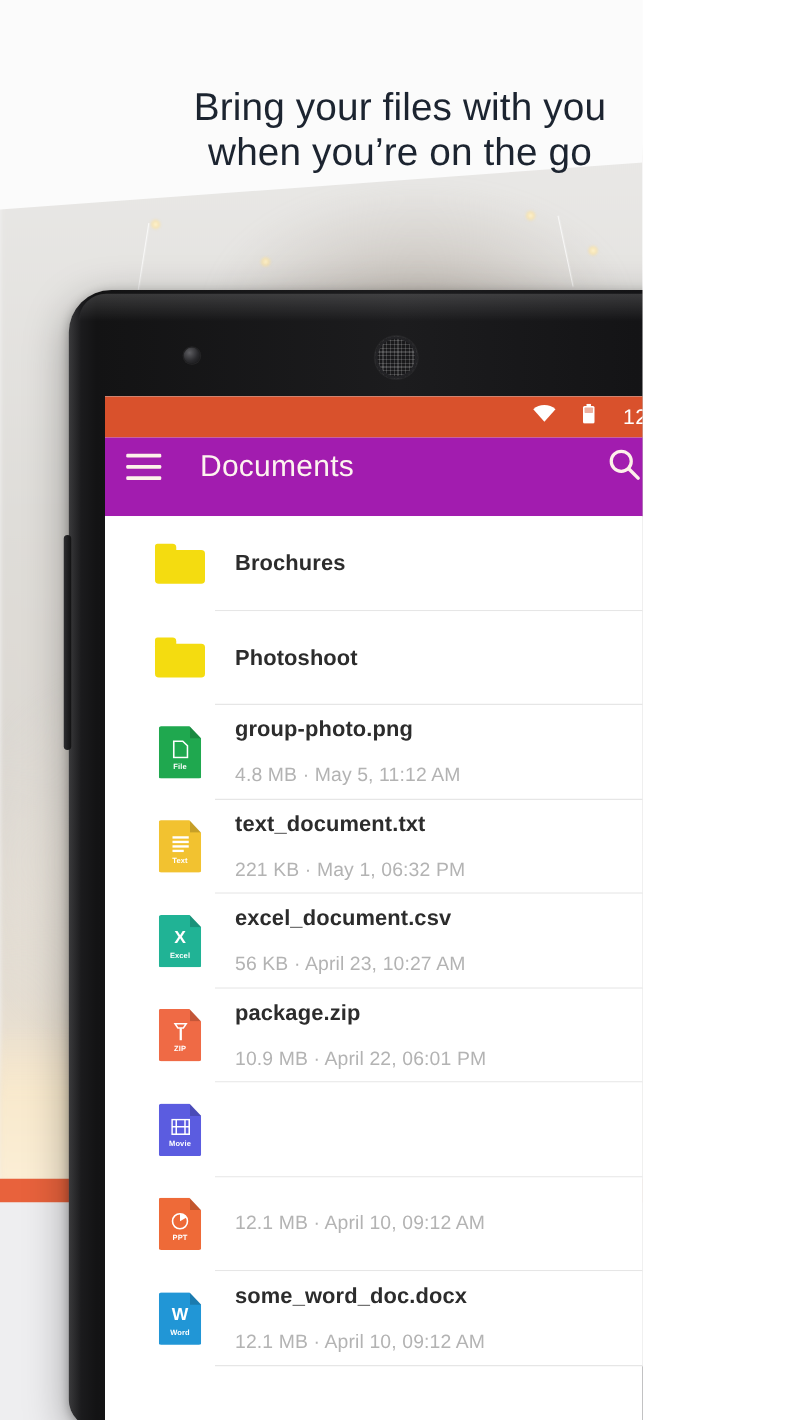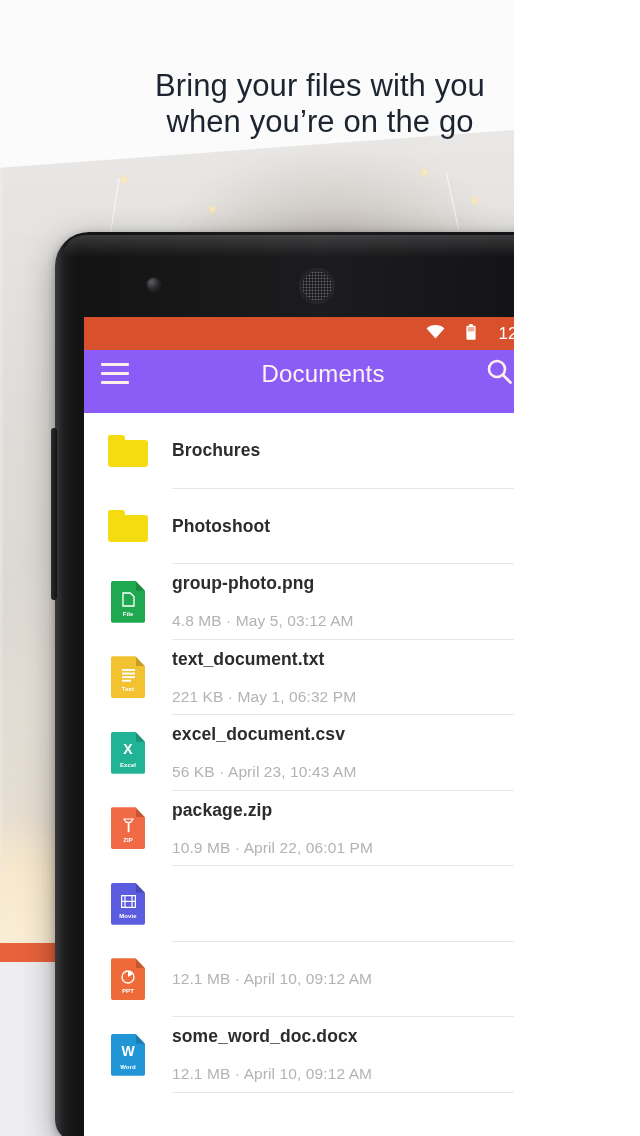--- a/index.html
+++ b/index.html
@@ -223,26 +223,25 @@
     font-size: 17px;
     font-weight: 400;
     letter-spacing: 0.2px;
     margin-left: 1px;
   }
 
   
   .appbar {
     position: relative;
     height: 63px;
-    background: #8b5cf6;
+    background: #a21caf;
     display: flex;
     align-items: center;
     box-sizing: border-box;
     padding: 0 16px 16px 17px;
-    text-align: center;
   }
   .ab-menu {
     width: 28px; height: 21px;
     display: flex; flex-direction: column;
     justify-content: space-between;
     flex: 0 0 auto;
     cursor: pointer;
   }
   .ab-menu i {
     display: block;
@@ -286,21 +285,21 @@
   
   .filelist {
     position: relative;
     background: #ffffff;
   }
   .row {
     position: relative;
     display: flex;
     align-items: center;
     height: 75.5px;
-    padding-left: 18px;
+    padding-left: 34px;
     box-sizing: border-box;
     background: #fff;
     cursor: pointer;
   }
   .row .divider {
     position: absolute;
     left: 88px;
     right: 14px;
     bottom: 0;
     height: 1px;
@@ -509,21 +508,21 @@
               <div class="glyph">
                 <svg width="13" height="15" viewBox="0 0 13 15">
                   <path d="M1 1h7.2L12 4.6V14H1z" fill="none" stroke="#ffffff" stroke-width="1.3"></path>
                 </svg>
               </div>
               <div class="tag">File</div>
             </div>
           </div>
           <div class="row-text">
             <div class="row-name">group-photo.png</div>
-            <div class="row-meta">4.8 MB · May 5, 03:12 AM</div>
+            <div class="row-meta">4.8 MB · May 5, 11:12 AM</div>
           </div>
           <div class="divider"></div>
         </div>
 
         <div class="row">
           <div class="row-icon">
             <div class="ftype">
               <div class="sheet" style="background:#f2c230"></div>
               <div class="fold"></div>
               <div class="glyph">
@@ -548,21 +547,21 @@
           <div class="row-icon">
             <div class="ftype">
               <div class="sheet" style="background:#20b395"></div>
               <div class="fold"></div>
               <div class="glyph">X</div>
               <div class="tag">Excel</div>
             </div>
           </div>
           <div class="row-text">
             <div class="row-name">excel_document.csv</div>
-            <div class="row-meta">56 KB · April 23, 10:43 AM</div>
+            <div class="row-meta">56 KB · April 23, 10:27 AM</div>
           </div>
           <div class="divider"></div>
         </div>
 
         <div class="row">
           <div class="row-icon">
             <div class="ftype">
               <div class="sheet" style="background:#ef6a45"></div>
               <div class="fold"></div>
               <div class="glyph">

